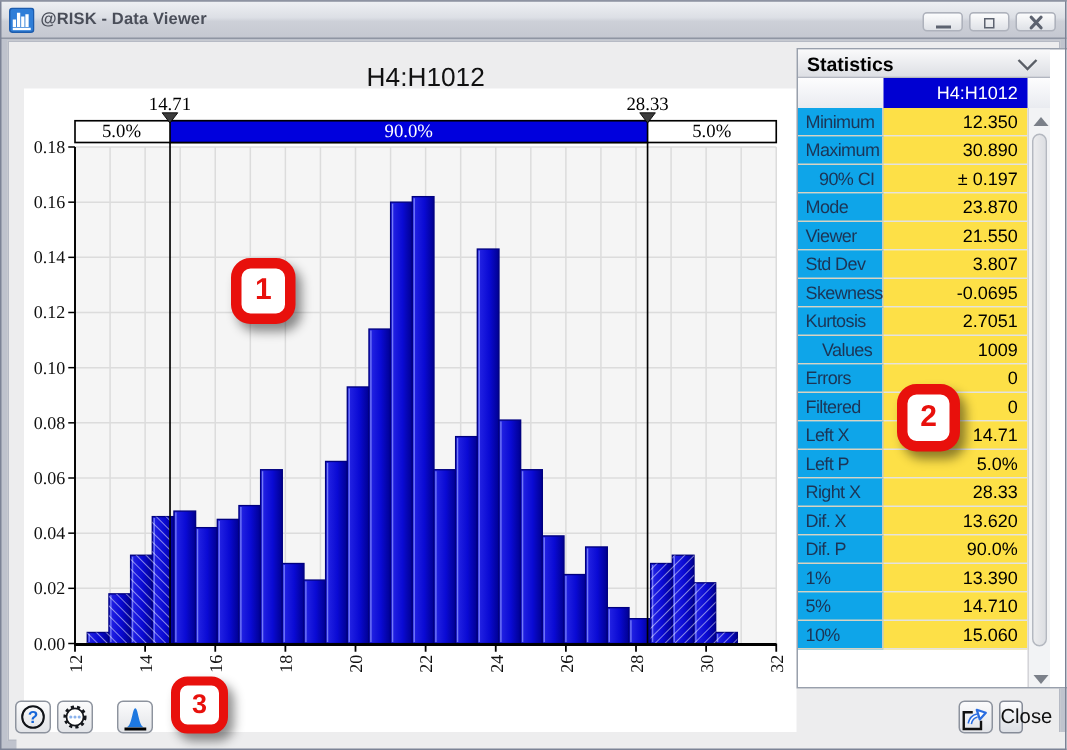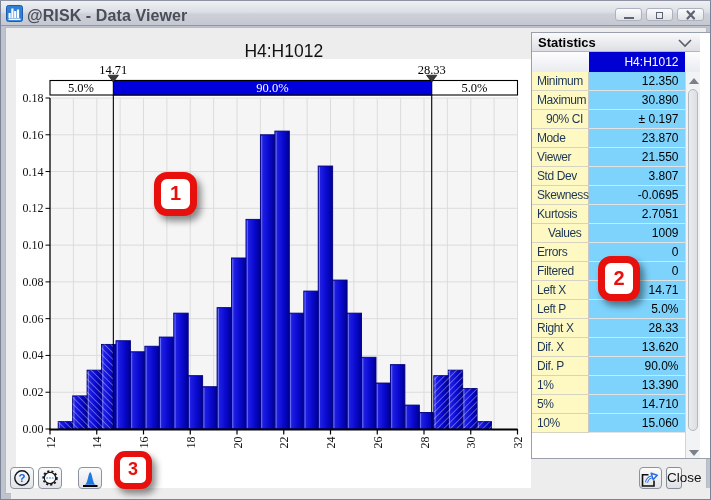--- a/index.html
+++ b/index.html
@@ -1,38 +1,38 @@
 <!DOCTYPE html>
 <html><head><meta charset="utf-8"><style>
 *{margin:0;padding:0;box-sizing:border-box}
 html,body{width:711px;height:500px;overflow:hidden;font-family:"Liberation Sans",sans-serif}
 #win{position:absolute;left:0;top:0;width:711px;height:500px;background:#bfc3cd}
 #titlebar{position:absolute;left:0;top:0;width:711px;height:26px;
  background:linear-gradient(#eef0f3 0%,#dcdfe5 45%,#cdd0d8 55%,#c5c8d1 100%);
  border-top:1px solid #9aa0ae;border-bottom:1px solid #8f95a3}
-#title{position:absolute;left:27px;top:6px;font-size:16px;font-weight:bold;color:#4a4e59;letter-spacing:0.1px}
+#title{position:absolute;left:27px;top:6px;font-size:11px;font-weight:bold;color:#4a4e59;letter-spacing:0.1px}
 .wbtn{position:absolute;top:7px;width:27.5px;height:13px;border:1px solid #aeb2bc;border-radius:3px;
  background:linear-gradient(#fcfcfd,#dfe2e7)}
 #content{position:absolute;left:5px;top:27px;width:702px;height:467px;background:#ededee;
  border:1px solid #b6bac4}
 #chartpanel{position:absolute;left:10px;top:31px;width:515px;height:429px;background:#fff;z-index:1}
 #statpanel{position:absolute;left:531px;top:32px;width:190px;height:427px;background:#fff;
  border:1px solid #99a0ac;z-index:4;overflow:hidden}
 #stathead{position:absolute;left:0;top:0;width:168px;height:19px;
  background:linear-gradient(#fafafb,#dddfe4);border-bottom:1px solid #b2b6c0;
  font-size:13px;font-weight:bold;color:#000;padding:2px 0 0 6px}
 #colhead{position:absolute;left:0;top:19px;width:168px;height:19.5px;background:linear-gradient(#fdfdfe,#e9ebf0)}
 #colblue{position:absolute;left:57px;top:0;width:95.5px;height:19.5px;background:#0000d2;color:#fff;
  font-size:12px;text-align:right;padding:3px 6px 0 0}
 #srows{position:absolute;left:0;top:38.5px;width:168px}
 .srow{position:relative;width:168px;height:19px}
-.slab{position:absolute;left:0;top:0;width:57px;height:19px;background:#fef9c3;
+.slab{position:absolute;left:0;top:0;width:57px;height:19px;background:#0ea5e9;
  border-bottom:1px solid #d6d3c2;border-right:1px solid #c8c8c8;
  font-size:12px;letter-spacing:-0.4px;color:#1c3556;padding-top:2px}
-.sval{position:absolute;left:57px;top:0;width:95.5px;height:19px;background:#7dd3fc;
+.sval{position:absolute;left:57px;top:0;width:95.5px;height:19px;background:#fde047;
  border-bottom:1px solid #e2e2e2;font-size:12px;color:#000;text-align:right;padding:2px 6px 0 0}
 #sscroll{position:absolute;left:152.5px;top:38.5px;width:15.5px;height:388.5px;background:#f2f3f5;
  border-left:1px solid #d4d4d8}
 #sthumb{position:absolute;left:2.5px;top:17px;width:10px;height:342px;background:linear-gradient(90deg,#ececee,#dcdee2);
  border:1px solid #b4b8c0;border-radius:6px}
 .arr{position:absolute;left:3px;width:0;height:0;border-left:5px solid transparent;border-right:5px solid transparent}
 #bottombar{position:absolute;left:5px;top:460px;width:702px;height:34px;background:#ededee;z-index:2}
 .toolbtn{position:absolute;top:467px;width:24px;height:22px;border:1px solid #8d939e;border-radius:4px;
  background:linear-gradient(#fbfbfc,#e2e4e8);z-index:5}
 #closebtn{position:absolute;left:666px;top:467px;width:16px;height:22px;border:1px solid #868c98;border-radius:3px;

